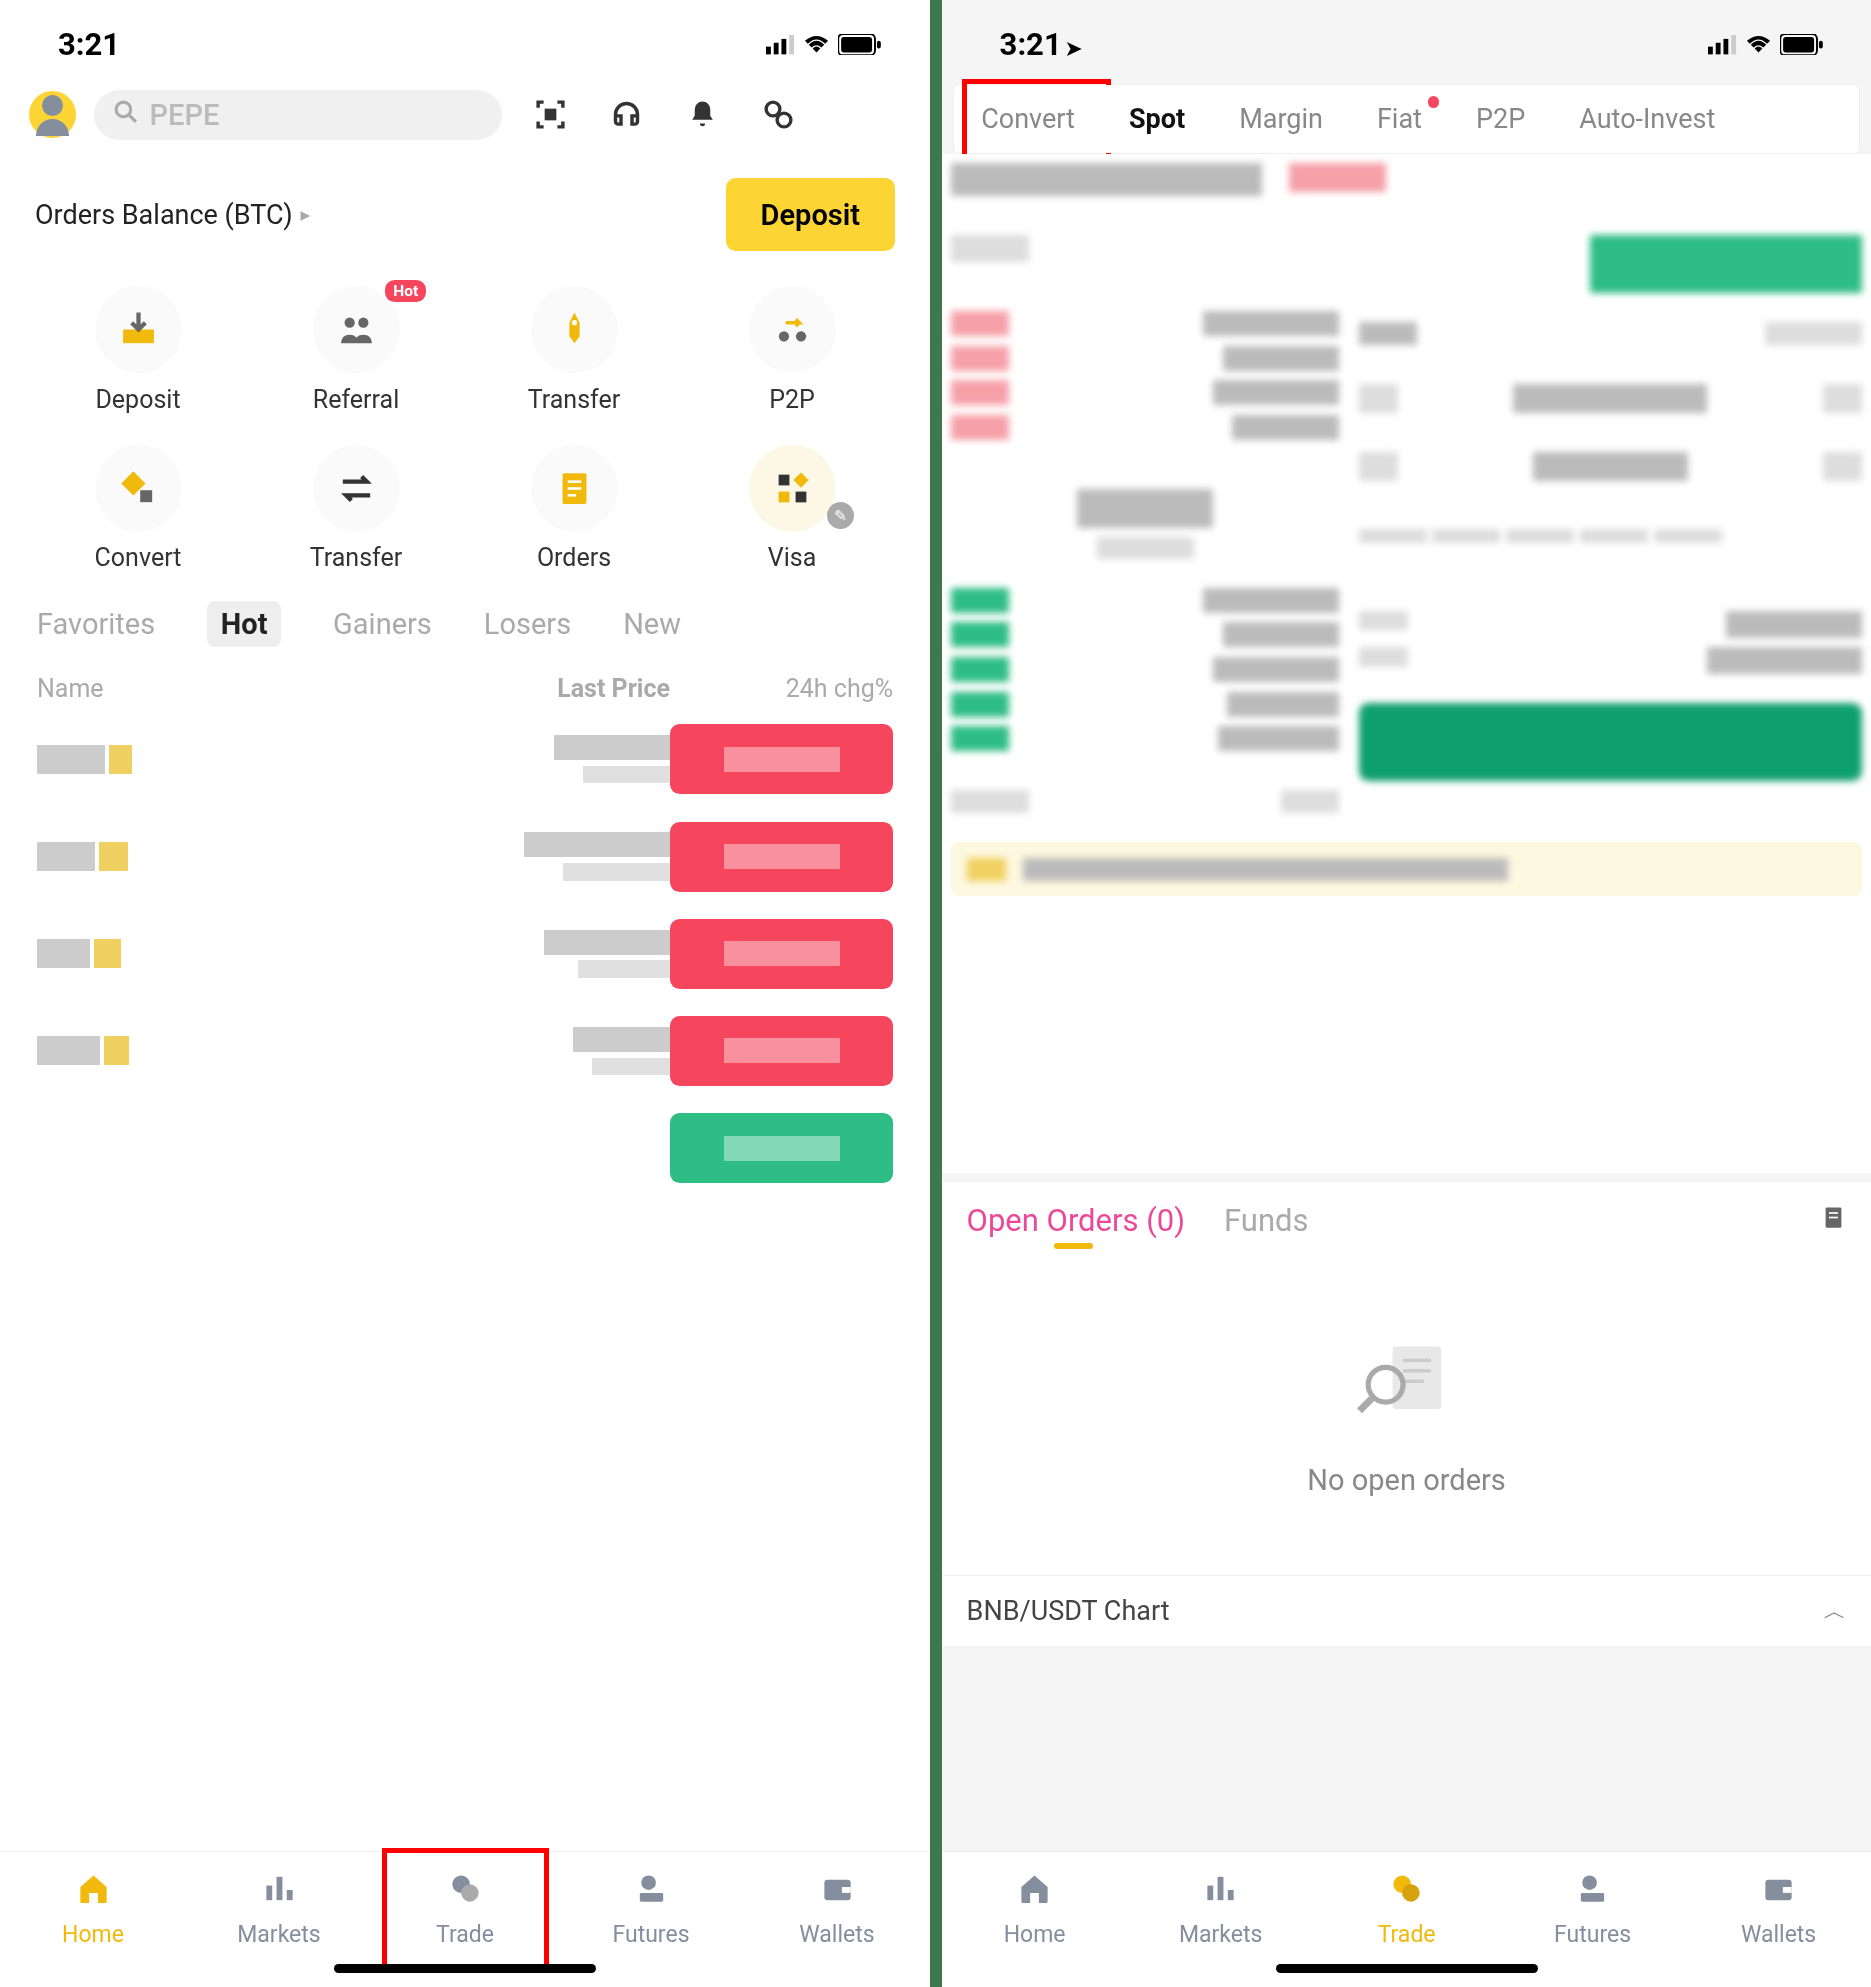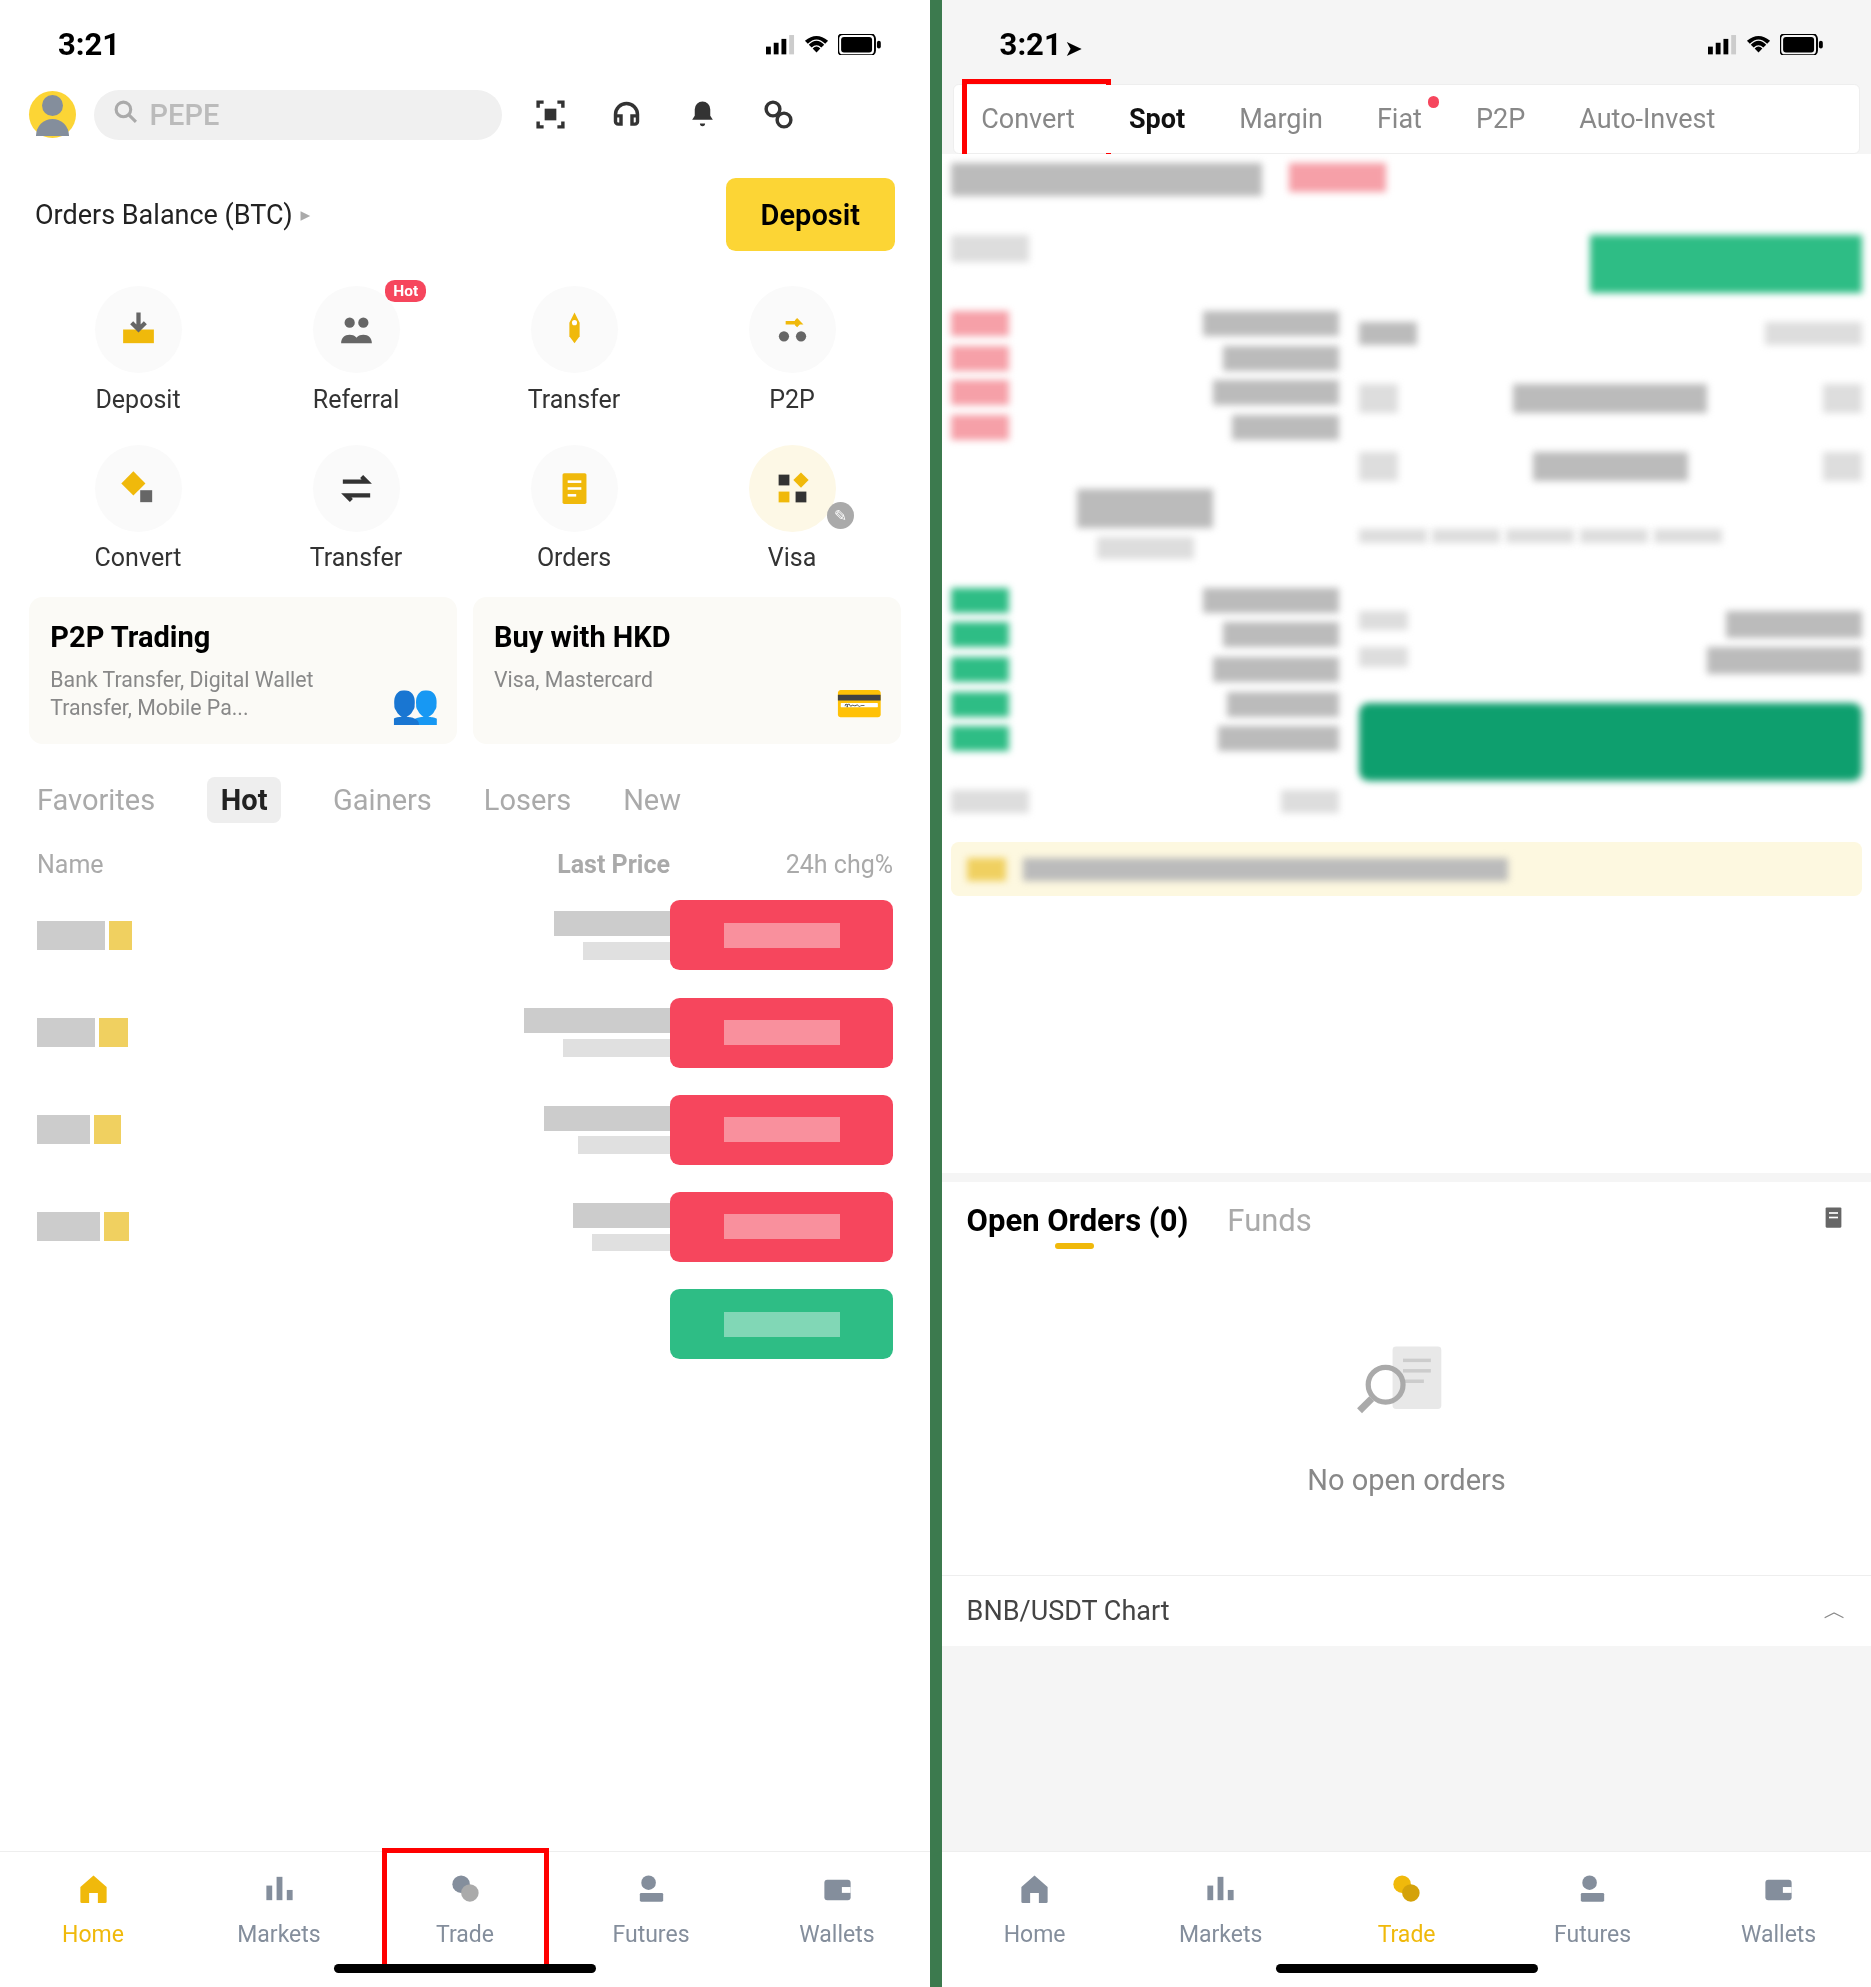--- a/index.html
+++ b/index.html
@@ -161,21 +161,21 @@
 .bg-gray { background: #bbb; }
 .bg-lightgray { background: #ddd; }
 .bg-green { background: #2ebd85; }
 .bg-red { background: #f6a0a8; }
 .bg-yellow { background: #f0d060; }
 .bg-darkgreen { background: #0e9f6e; }
 
 .orders-section { background: #fff; margin-top: 9.7px; padding: 19.4px 25px; position: relative; }
 .orders-tabs { display: flex; gap: 39px; align-items: center; }
 .orders-tab { font-size: 31px; color: #aaa; }
-.orders-tab.active { color: #000000; font-weight: 700; position: relative; }
+.orders-tab.active { color: #ec4899; font-weight: 400; position: relative; }
 .orders-tab.active::after {
   content: ""; position: absolute; bottom: -9.7px; left: 40%; width: 39px; height: 5.8px;
   background: #f0b90b; border-radius: 2.9px;
 }
 .doc-icon { position: absolute; right: 25px; top: 21.3px; font-size: 29px; color: #666; }
 .no-orders { display: flex; flex-direction: column; align-items: center; padding: 97px 0 58px; gap: 19.4px; }
 .no-orders-icon { font-size: 87px; color: #ccc; }
 .no-orders-text { font-size: 29px; color: #888; }
 
 .chart-bar-row {
@@ -329,32 +329,20 @@
             <rect x="14" y="3" width="7" height="7" fill="#f0b90b" transform="rotate(45 17.5 6.5)"></rect>
             <rect x="3" y="14" width="7" height="7" fill="#f0b90b"></rect>
             <rect x="14" y="14" width="7" height="7" fill="#333"></rect>
           </svg>
         </div>
       <span class="more-dot">✎</span>
       <span class="action-label">Visa</span>
     </div>
   </div>
 
-  <div class="cards-row">
-    <div class="info-card">
-      <div class="title">P2P Trading</div>
-      <div class="sub">Bank Transfer, Digital Wallet Transfer, Mobile Pa...</div>
-      <span class="card-icon">👥</span>
-    </div>
-    <div class="info-card">
-      <div class="title">Buy with HKD</div>
-      <div class="sub">Visa, Mastercard</div>
-      <span class="card-icon">💳</span>
-    </div>
-  </div>
 
   <div class="market-tabs">
     <span class="market-tab">Favorites</span>
     <span class="market-tab active">Hot</span>
     <span class="market-tab">Gainers</span>
     <span class="market-tab">Losers</span>
     <span class="market-tab">New</span>
   </div>
 
   <div class="market-header">

